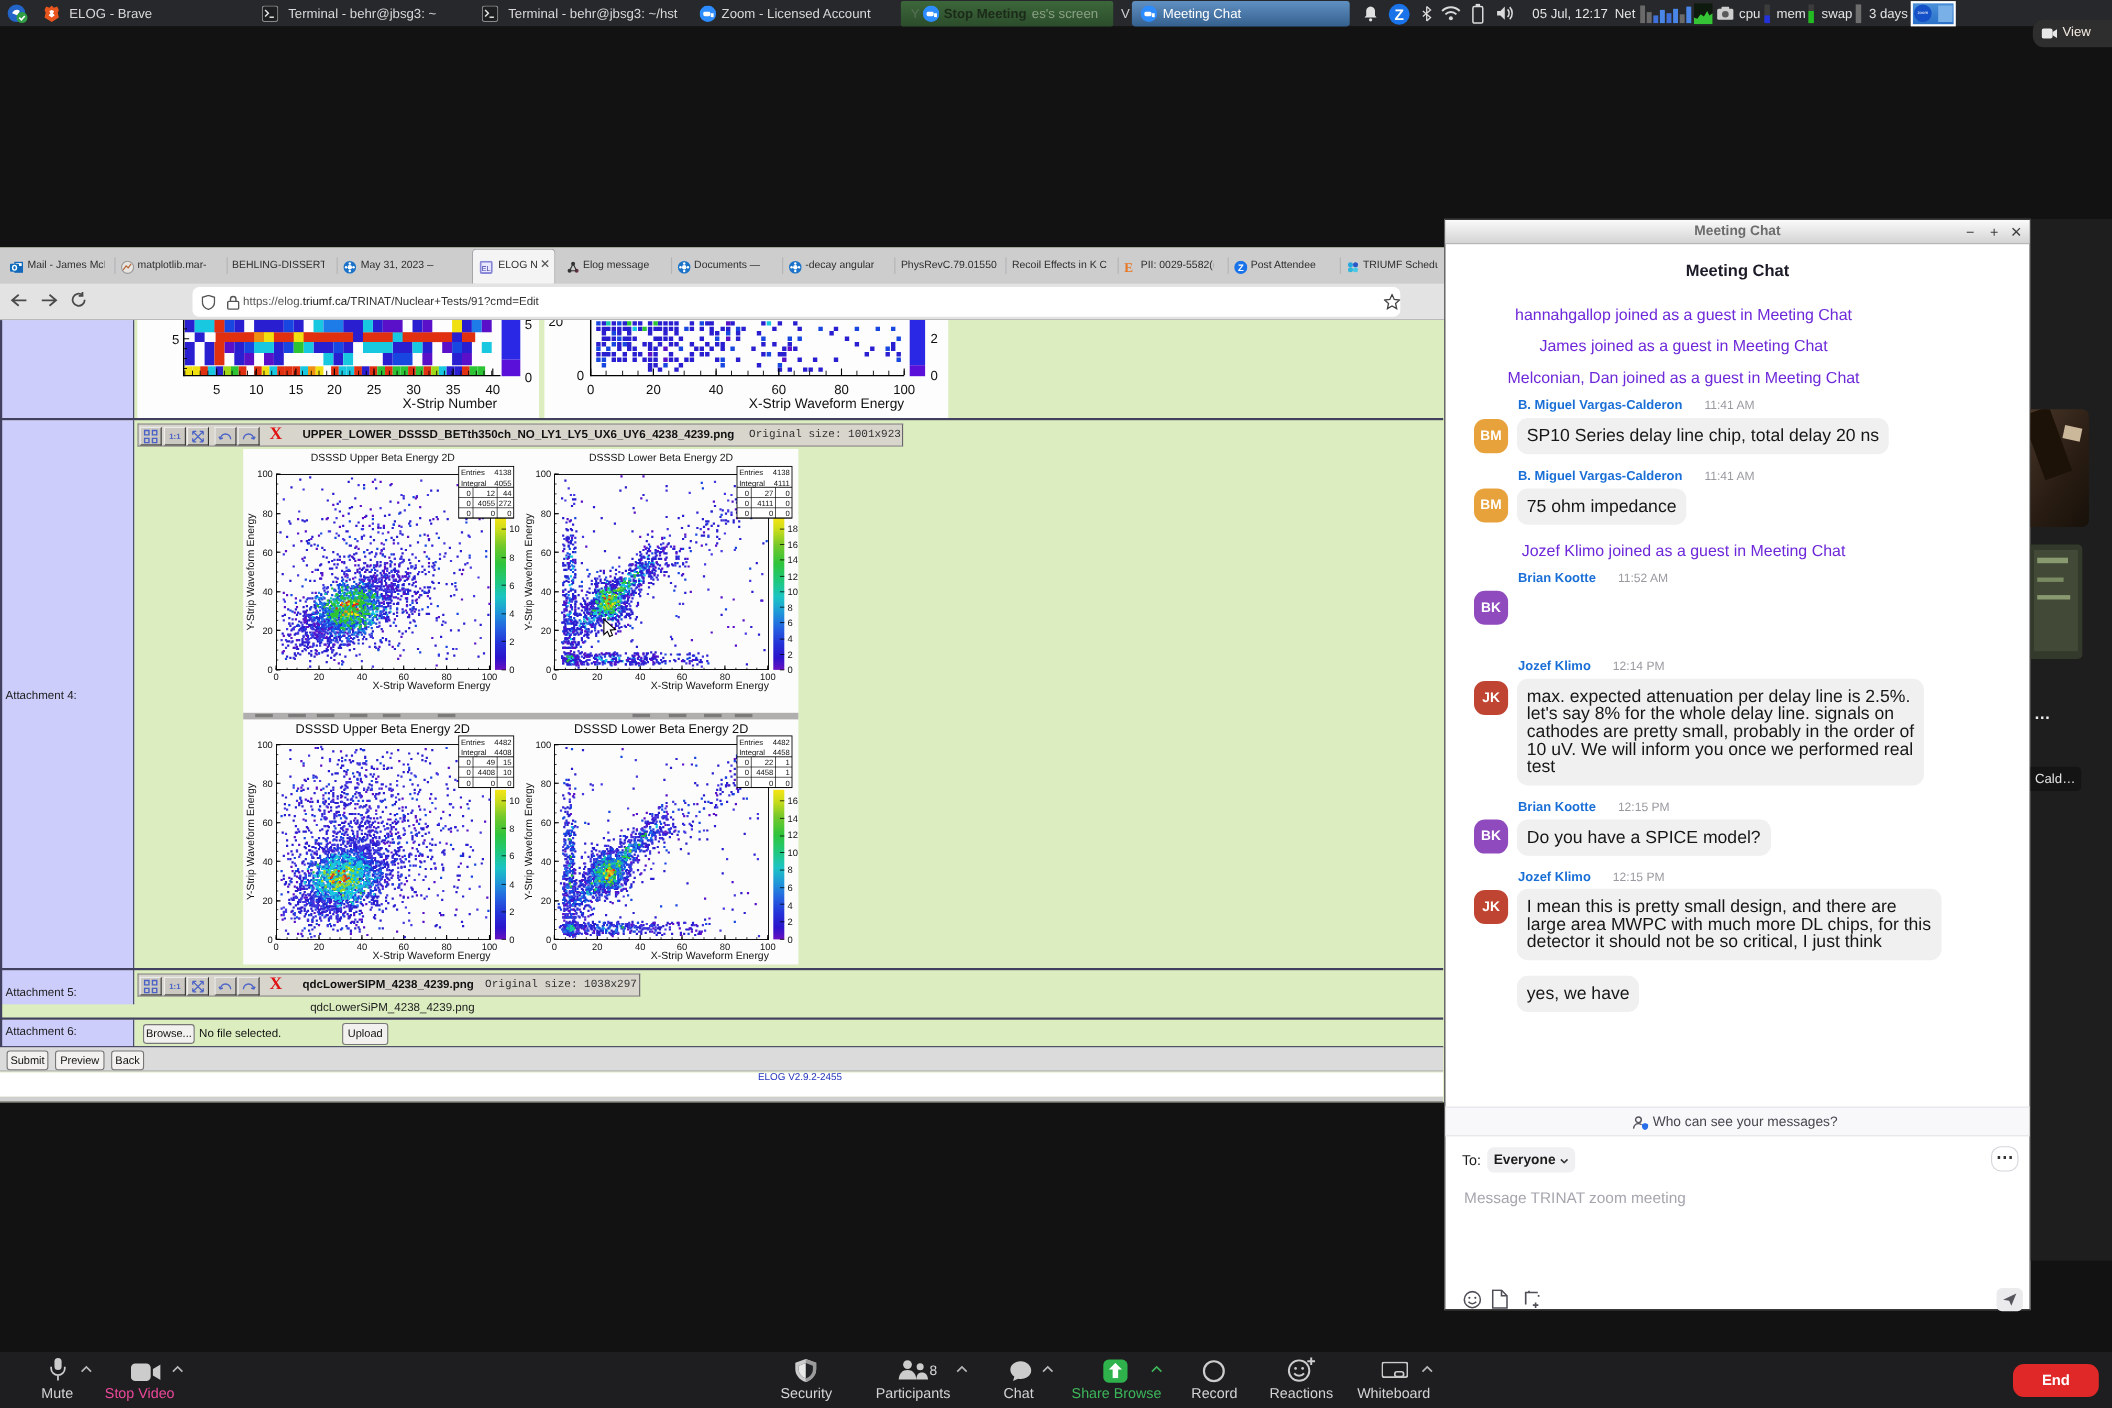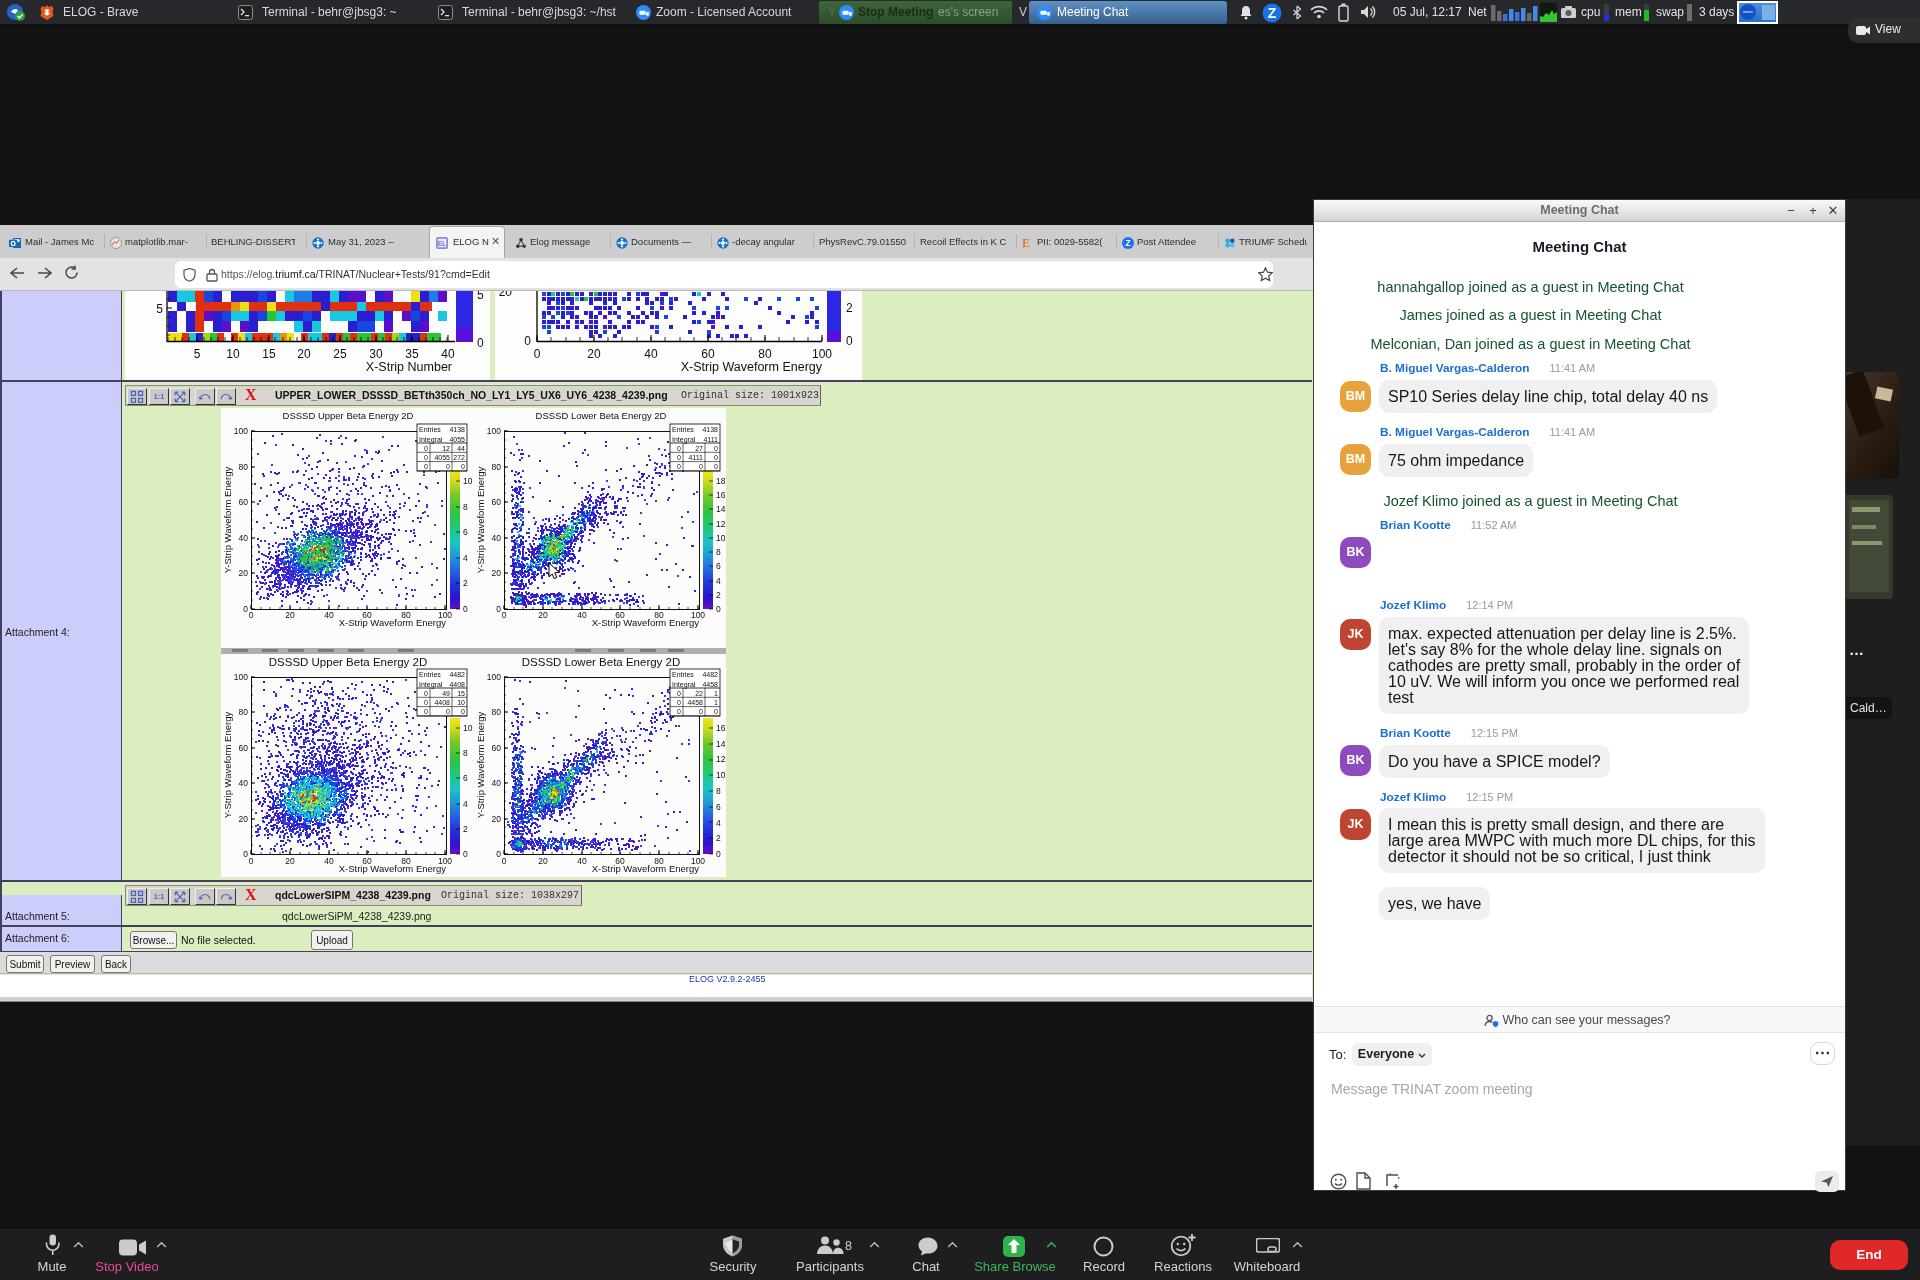--- a/index.html
+++ b/index.html
@@ -28,21 +28,21 @@
 .osize{position:absolute;top:3.5px;font-family:"Liberation Mono",monospace;font-size:10px;color:#333}
 .gbtn{position:absolute;background:#f2f1ef;border:1px solid #777;border-radius:3px;
  font-size:10px;color:#111;text-align:center}
 
 #chat{position:absolute;left:1313px;top:199px;width:533px;height:992px;background:#fff;
  border:1px solid #3a3a3a}
 #chatttl{position:absolute;left:0;top:0;width:531px;height:22px;
  background:linear-gradient(#fafafa,#d4d4d4);border-bottom:1px solid #b0b0b0;
  text-align:center;font-size:12.5px;font-weight:bold;color:#6c6c6c;line-height:21px}
 .wbtn{position:absolute;top:0;width:20px;height:21px;color:#3c3c3c;font-weight:normal;font-size:13px;text-align:center}
-.sysmsg{position:absolute;left:0;width:433px;text-align:center;font-size:14.5px;color:#14532d}
+.sysmsg{position:absolute;left:0;width:433px;text-align:center;font-size:14.5px;color:#6d28d9}
 .nrow{position:absolute;left:66px;font-size:11.8px;white-space:nowrap}
 .nm{font-weight:bold;color:#1a6fd6}
 .tm{color:#999aa0;font-size:11px;margin-left:20px}
 .ava{position:absolute;left:26px;width:31px;height:31px;border-radius:10px;color:#fff;
  font-size:12.5px;font-weight:bold;text-align:center;line-height:31px}
 .bub{position:absolute;left:65px;background:#f0f0f1;border-radius:10px;padding:9px 9px 8px 9px;
  font-size:16px;line-height:16px;color:#161616;white-space:nowrap}
 
 #tbar{position:absolute;left:0;top:1229px;width:1920px;height:51px;background:#1e1e20}
 .titem{position:absolute;text-align:center;color:#d4d4d6;font-size:13px}
@@ -271,21 +271,21 @@
         <svg class="abs" style="left:1083px;top:6px" width="15" height="15" viewBox="0 0 15 15" xmlns="http://www.w3.org/2000/svg">
           <path d="M7.5 0.8l2 4.4 4.8 0.5-3.6 3.2 1 4.7-4.2-2.4-4.2 2.4 1-4.7L0.7 5.7l4.8-0.5z" fill="none" stroke="#444" stroke-width="1.2"></path>
         </svg>
       </div>
     </div>
     <div id="content">
       <div class="side" style="top:0;height:89px"></div>
       <div class="side" style="top:90.5px;height:498.5px">
         <div style="position:absolute;left:5px;top:244px">Attachment 4:</div>
       </div>
-      <div class="side" style="top:604px;height:44px">
+      <div class="side" style="top:590px;height:32px">
         <div style="position:absolute;left:5px;top:15px">Attachment 5:</div>
       </div>
       <div class="side" style="top:635.5px;height:25px">
         <div style="position:absolute;left:5px;top:5px">Attachment 6:</div>
       </div>
       <div class="rowline" style="top:89px"></div>
       <div class="rowline" style="top:589px"></div>
       <div class="rowline" style="top:634px"></div>
       <div class="rowline" style="top:660px"></div>
       <div class="abs" style="left:0;top:0;width:1.5px;height:661px;background:#41415f"></div>
@@ -1113,21 +1113,21 @@
     <div class="nrow" style="top:318px"><span class="nm">Brian Kootte</span><span class="tm">11:52 AM</span></div>
     <div class="nrow" style="top:398px"><span class="nm">Jozef Klimo</span><span class="tm">12:14 PM</span></div>
     <div class="nrow" style="top:526px"><span class="nm">Brian Kootte</span><span class="tm">12:15 PM</span></div>
     <div class="nrow" style="top:590px"><span class="nm">Jozef Klimo</span><span class="tm">12:15 PM</span></div>
     <div class="ava" style="top:181px;background:#e8a23c">BM</div>
     <div class="ava" style="top:244px;background:#e8a23c">BM</div>
     <div class="ava" style="top:337px;background:#8f4bbd">BK</div>
     <div class="ava" style="top:419px;background:#c04432">JK</div>
     <div class="ava" style="top:545px;background:#8f4bbd">BK</div>
     <div class="ava" style="top:609px;background:#c04432">JK</div>
-    <div class="bub" style="top:180px">SP10 Series delay line chip, total delay 40 ns</div>
+    <div class="bub" style="top:180px">SP10 Series delay line chip, total delay 20 ns</div>
     <div class="bub" style="top:244px">75 ohm impedance</div>
     <div class="bub" style="top:417px">max. expected attenuation per delay line is 2.5%.<br>let's say 8% for the whole delay line. signals on<br>cathodes are pretty small, probably in the order of<br>10 uV. We will inform you once we performed real<br>test</div>
     <div class="bub" style="top:545px">Do you have a SPICE model?</div>
     <div class="bub" style="top:608px">I mean this is pretty small design, and there are<br>large area MWPC with much more DL chips, for this<br>detector it should not be so critical, I just think</div>
     <div class="bub" style="top:687px">yes, we have</div>
     <div class="abs" style="left:0;top:806px;width:531px;height:27px;background:#f8f8fa;border-top:1px solid #e4e4e8;border-bottom:1px solid #e4e4e8;text-align:center;font-size:12.5px;color:#47474f;line-height:27px"><svg class="abs" style="left:170px;top:7px" width="15" height="14" viewBox="0 0 15 14" xmlns="http://www.w3.org/2000/svg">
         <circle cx="5.5" cy="4" r="2.6" fill="none" stroke="#55555d" stroke-width="1.3"></circle>
         <path d="M1 12c0.5-3 2.5-4.5 4.5-4.5 1 0 2 0.3 2.8 1" fill="none" stroke="#55555d" stroke-width="1.3"></path>
         <path d="M11.5 7l2.8 1v2c0 1.6-1.2 2.8-2.8 3.2-1.6-0.4-2.8-1.6-2.8-3.2V8z" fill="#2a6de8"></path>
       </svg><span style="margin-left:14px">Who can see your messages?</span></div>

